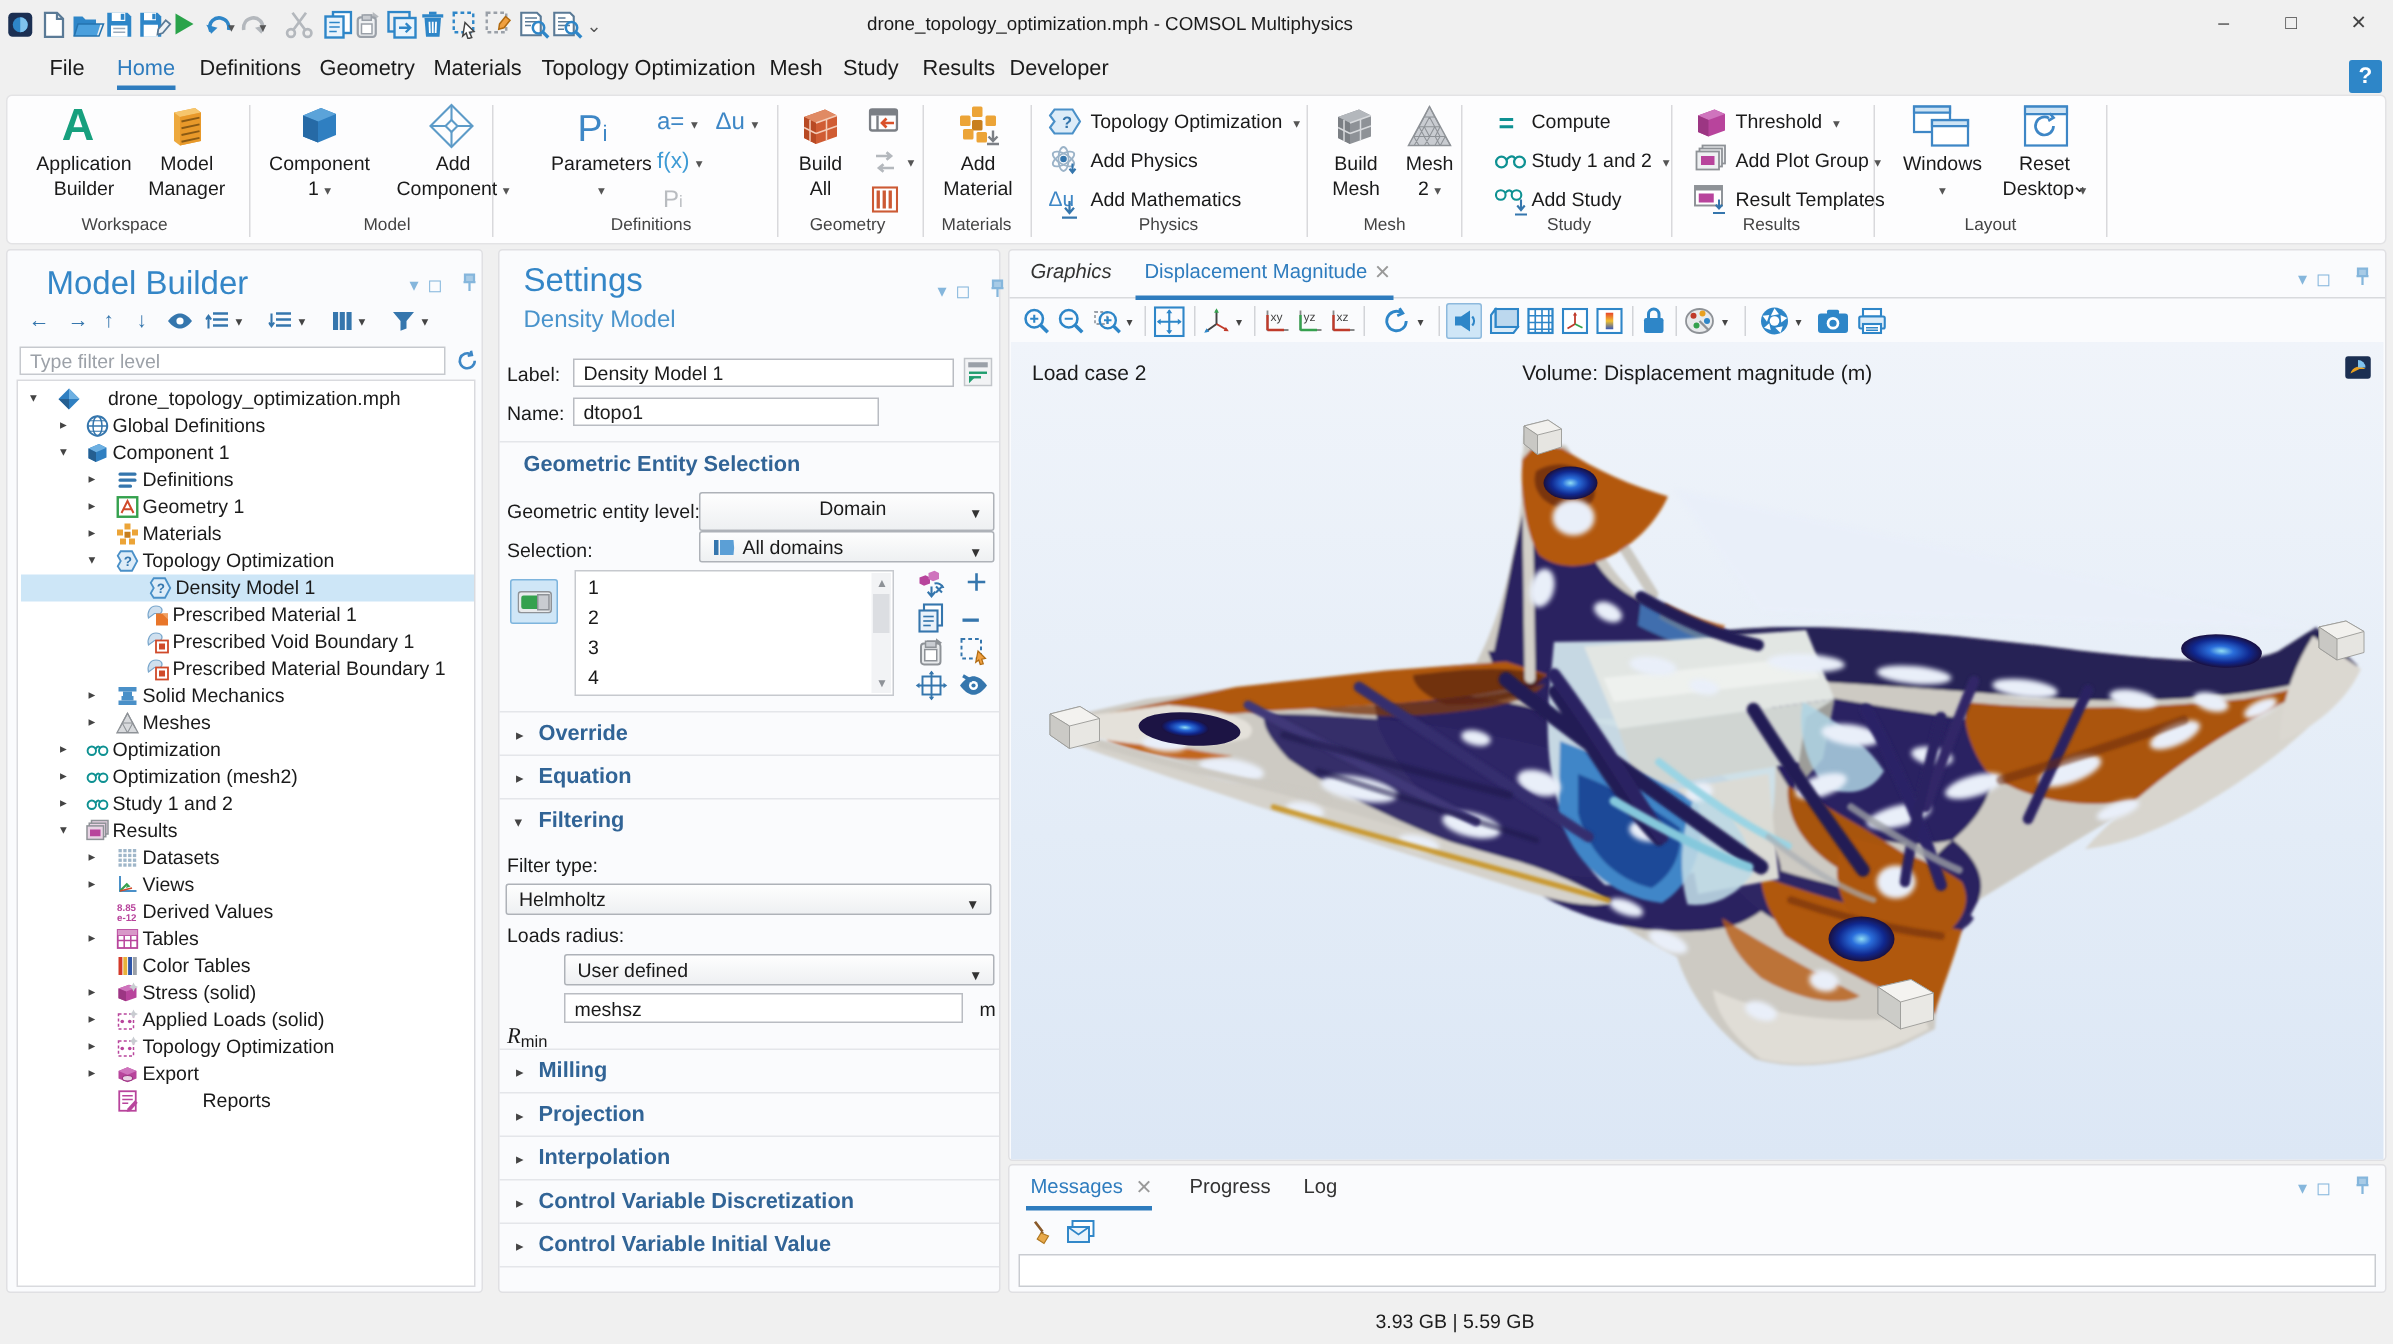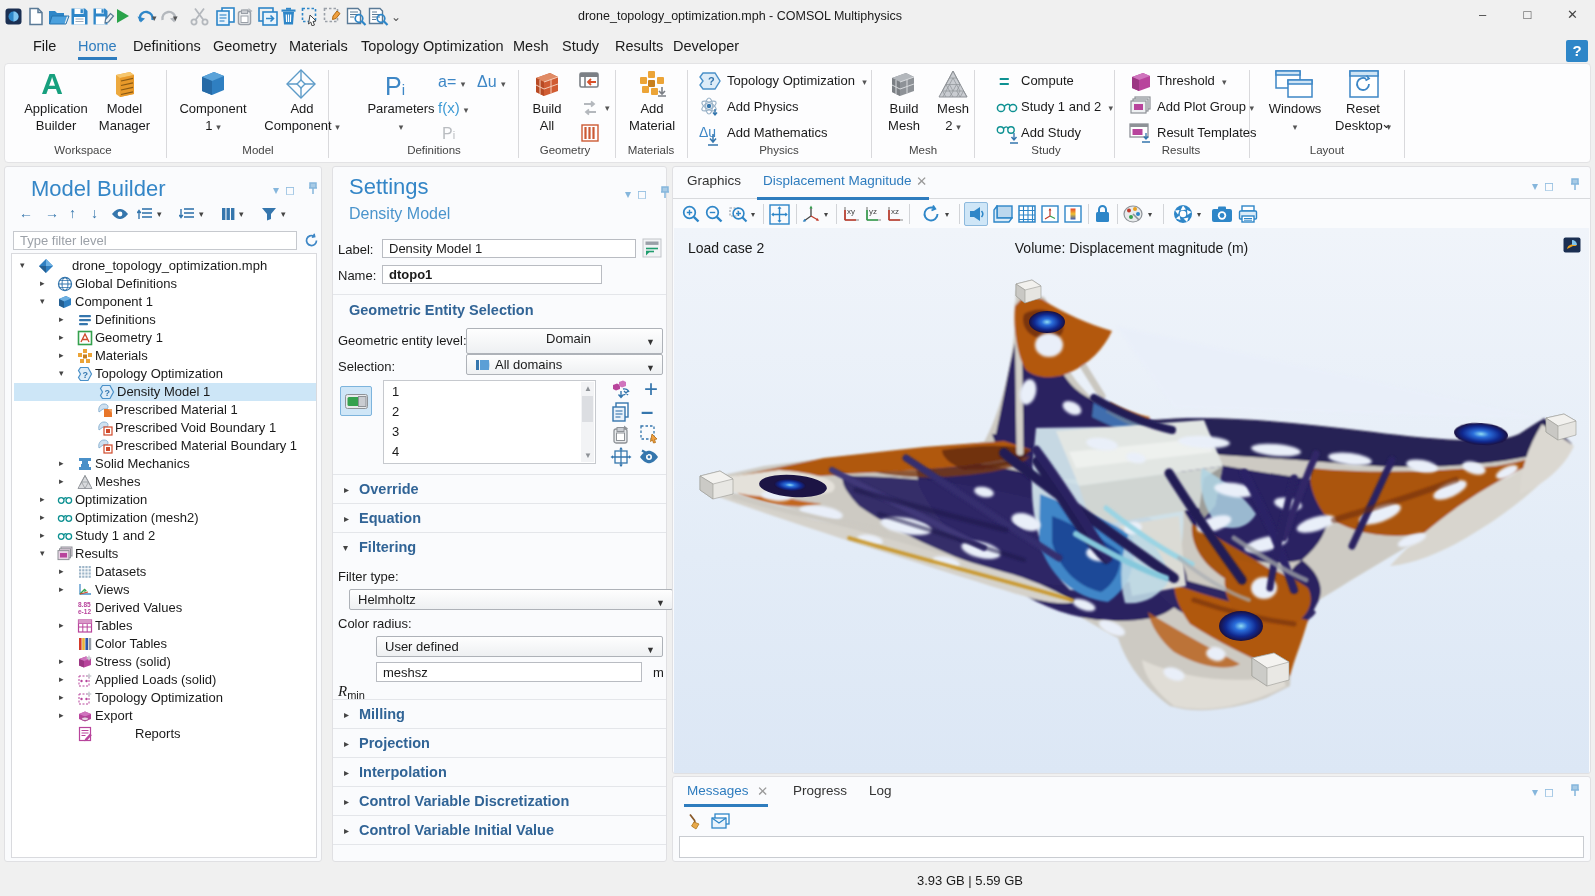--- a/index.html
+++ b/index.html
@@ -733,21 +733,21 @@
     <svg style="position:absolute;left:309px;top:71px;" width="20" height="20" viewBox="0 0 20 20">
           <rect x="1" y="1" width="18" height="18" fill="#f2f3f5" stroke="#c2c5ca"></rect>
           <rect x="3.5" y="3.5" width="13" height="3.4" fill="#9aa0a8"></rect>
           <g stroke="#1f9d6e" stroke-width="1.6">
             <line x1="4" y1="10.5" x2="16" y2="10.5"></line>
             <line x1="4" y1="13.5" x2="12" y2="13.5"></line>
           </g>
           <path d="M4 17.5 L8 13.5 L4 13.5 Z" fill="#1f9d6e"></path>
         </svg>
     <div class="slabel" style="position:absolute;left:5px;top:101px;">Name:</div>
-    <div class="inp" style="left:49px;top:98px;width:220px;height:19px;font-weight:bold;">dtopo1</div>
+    <div class="inp" style="left:49px;top:98px;width:204px;height:19px;">dtopo1</div>
     <div style="position:absolute;left:0;top:127px;width:333px;border-top:1px solid #e4e6ea;"></div>
     <div class="shead" style="position:absolute;left:16px;top:135px;">Geometric Entity Selection</div>
     <div class="slabel" style="position:absolute;left:5px;top:166px;">Geometric entity level:</div>
     <div class="dd" style="left:133px;top:161px;width:197px;height:26px;line-height:20px;text-align:center;">Domain<span class="da">▼</span></div>
     <div class="slabel" style="position:absolute;left:5px;top:192px;">Selection:</div>
     <div class="dd" style="left:133px;top:187px;width:197px;height:21px;line-height:20px;"><svg style="vertical-align:-3px;margin-right:5px;" width="15" height="14" viewBox="0 0 15 14">
             <path d="M1 2 L4 2 L4 12 L1 12 Z" fill="#3576ad"></path>
             <path d="M5 2 L14 2 Q14.8 7 14 12 L5 12 Z" fill="#5b9fd6"></path>
           </svg>All domains<span class="da">▼</span></div>
     <div style="position:absolute;left:7px;top:219px;width:32px;height:30px;background:#cfe6f7;border:1px solid #7db4dd;border-radius:2px;">
@@ -819,22 +819,22 @@
         </div>
     <div class="sect" style="top:336px;height:29px;">
           <span class="arr" style="position:absolute;left:11px;top:9px;font-size:10px;color:#444;">▸</span>
           <span class="shead" style="position:absolute;left:26px;top:6px;">Equation</span>
         </div>
     <div class="sect" style="top:365px;height:29px;">
           <span class="arr" style="position:absolute;left:10px;top:9px;font-size:10px;color:#444;">▾</span>
           <span class="shead" style="position:absolute;left:26px;top:6px;">Filtering</span>
         </div>
     <div class="slabel" style="position:absolute;left:5px;top:402px;">Filter type:</div>
-    <div class="dd" style="left:16px;top:422px;width:324px;height:21px;line-height:20px;">Helmholtz<span class="da">▼</span></div>
-    <div class="slabel" style="position:absolute;left:5px;top:449px;">Color radius:</div>
+    <div class="dd" style="left:4px;top:422px;width:324px;height:21px;line-height:20px;">Helmholtz<span class="da">▼</span></div>
+    <div class="slabel" style="position:absolute;left:5px;top:449px;">Loads radius:</div>
     <div style="position:absolute;left:5px;top:468px;font-size:15px;color:#1a1a1a;font-family:'Liberation Serif',serif;font-style:italic;margin-top:48px;">R<span style="font-size:11px;font-style:normal;font-family:'Liberation Sans';vertical-align:-3px;">min</span></div>
     <div class="dd" style="left:43px;top:469px;width:287px;height:21px;line-height:20px;">User defined<span class="da">▼</span></div>
     <div class="inp" style="left:43px;top:495px;width:266px;height:20px;line-height:19px;">meshsz</div>
     <div class="slabel" style="position:absolute;left:320px;top:498px;">m</div>
     <div class="sect" style="top:532px;height:29px;">
           <span class="arr" style="position:absolute;left:11px;top:9px;font-size:10px;color:#444;">▸</span>
           <span class="shead" style="position:absolute;left:26px;top:6px;">Milling</span>
         </div>
     <div class="sect" style="top:561px;height:29px;">
           <span class="arr" style="position:absolute;left:11px;top:9px;font-size:10px;color:#444;">▸</span>
@@ -853,21 +853,21 @@
           <span class="shead" style="position:absolute;left:26px;top:6px;">Control Variable Initial Value</span>
         </div>
     <div class="sect" style="top:677px;height:1px;"></div>
   </div>
   <div class="panel" id="gp">
     <div id="gtabs">
           <div class="pctrls" style="right:30px;top:12px;letter-spacing:6px;">▾◻</div>
       <svg style="position:absolute;right:10px;top:11px;" width="10" height="13" viewBox="0 0 10 13">
             <path d="M2 1 h6 v5 h-6 z M1 6 h8 M5 6 v6" stroke="#85b6dc" stroke-width="1.5" fill="#a8cbe6"></path>
           </svg>
-      <span class="gtab" style="left:14px;">Graphics</span>
+      <span class="gtab" style="left:14px;font-style:italic;">Graphics</span>
       <span class="gtab active" style="left:90px;">Displacement Magnitude</span>
       <span class="gtab" style="left:243px; color:#999;">✕</span>
       <div style="position:absolute; left:84px; top:30px; width:172px; height:3px; background:#2e7cbe;"></div>
     </div>
     <div id="gtoolbar">
       <svg style="position:absolute;left:9px;top:5px;" width="18" height="18" viewBox="0 0 18 18">
             <circle cx="7.5" cy="7.5" r="5.8" fill="none" stroke="#2e86c8" stroke-width="1.7"></circle>
             <line x1="11.8" y1="11.8" x2="16.5" y2="16.5" stroke="#2e86c8" stroke-width="2.4"></line>
             <path d="M4.8 7.5 h5.4 M7.5 4.8 v5.4" stroke="#2e86c8" stroke-width="1.4"></path>
           </svg>

